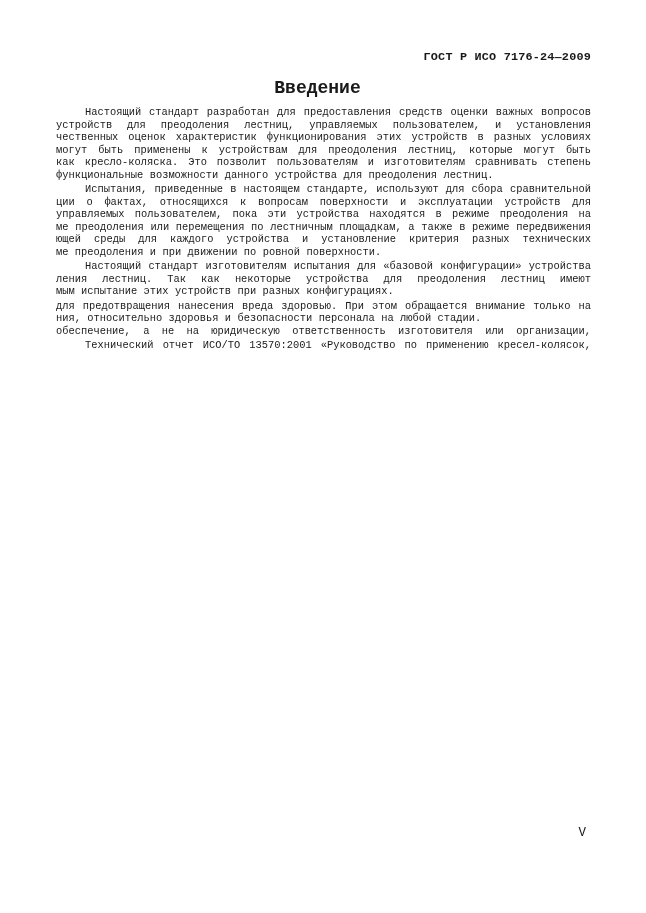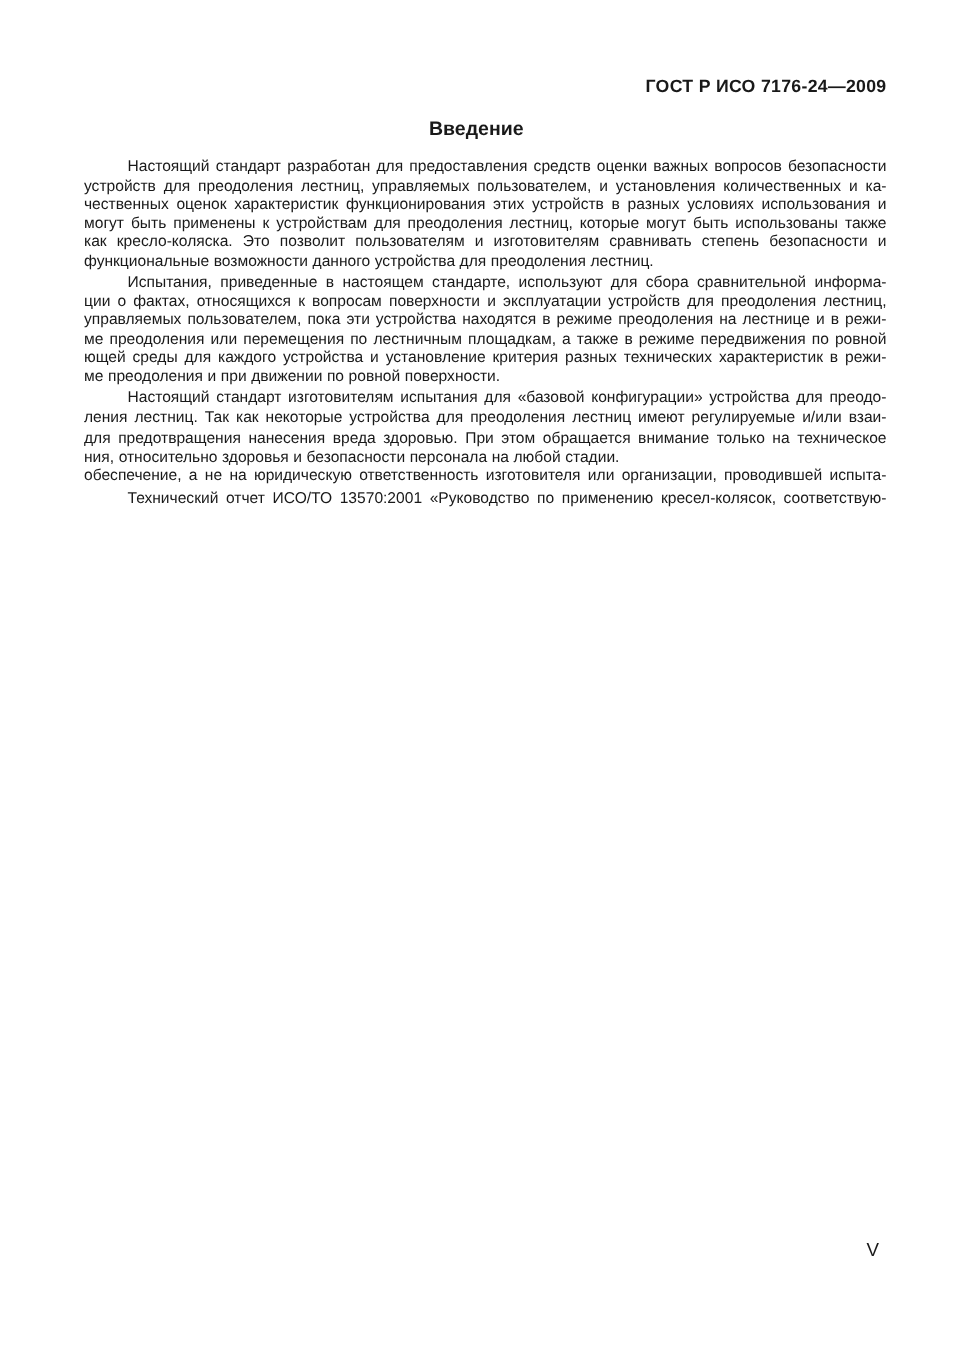--- a/index.html
+++ b/index.html
@@ -5,21 +5,21 @@
   html, body {
     margin: 0;
     padding: 0;
     background: #ffffff;
   }
   .page {
     position: relative;
     width: 646px;
     height: 913px;
     background: #ffffff;
-    font-family: Liberation Sans, sans-serif;
+    font-family: Liberation Mono, monospace;
     color: #191919;
     overflow: hidden;
   }
   .doc-code {
     position: absolute;
     top: 50px;
     left: 44px;
     width: 547px;
     text-align: right;
     font-weight: 700;
@@ -28,21 +28,21 @@
     white-space: nowrap;
   }
   .section-title {
     position: absolute;
     top: 78px;
     left: 44px;
     width: 547px;
     margin: 0;
     text-align: center;
     font-weight: 700;
-    font-size: 13px;
+    font-size: 18px;
   }
   .body-text {
     position: absolute;
     top: 106px;
     left: 44px;
     width: 547px;
   }
   .para {
     margin: 0 0 2px 12px;
   }
@@ -87,20 +87,21 @@
         <div class="line first">Испытания, приведенные в настоящем стандарте, используют для сбора сравнительной информа-</div>
         <div class="line">ции о фактах, относящихся к вопросам поверхности и эксплуатации устройств для преодоления лестниц,</div>
         <div class="line">управляемых пользователем, пока эти устройства находятся в режиме преодоления на лестнице и в режи-</div>
         <div class="line">ме преодоления или перемещения по лестничным площадкам, а также в режиме передвижения по ровной</div>
         <div class="line">ющей среды для каждого устройства и установление критерия разных технических характеристик в режи-</div>
         <div class="line last">ме преодоления и при движении по ровной поверхности.</div>
       </div>
       <div class="para">
         <div class="line first">Настоящий стандарт изготовителям испытания для «базовой конфигурации» устройства для преодо-</div>
         <div class="line">ления лестниц. Так как некоторые устройства для преодоления лестниц имеют регулируемые и/или взаи-</div>
+        <div class="line last">мым испытание этих устройств при разных конфигурациях.</div>
       </div>
       <div class="para">
         <div class="line">для предотвращения нанесения вреда здоровью. При этом обращается внимание только на техническое</div>
         <div class="line last">ния, относительно здоровья и безопасности персонала на любой стадии.</div>
         <div class="line">обеспечение, а не на юридическую ответственность изготовителя или организации, проводившей испыта-</div>
       </div>
       <div class="para">
         <div class="line first">Технический отчет ИСО/ТО 13570:2001 «Руководство по применению кресел-колясок, соответствую-</div>
       </div>
     </div>

